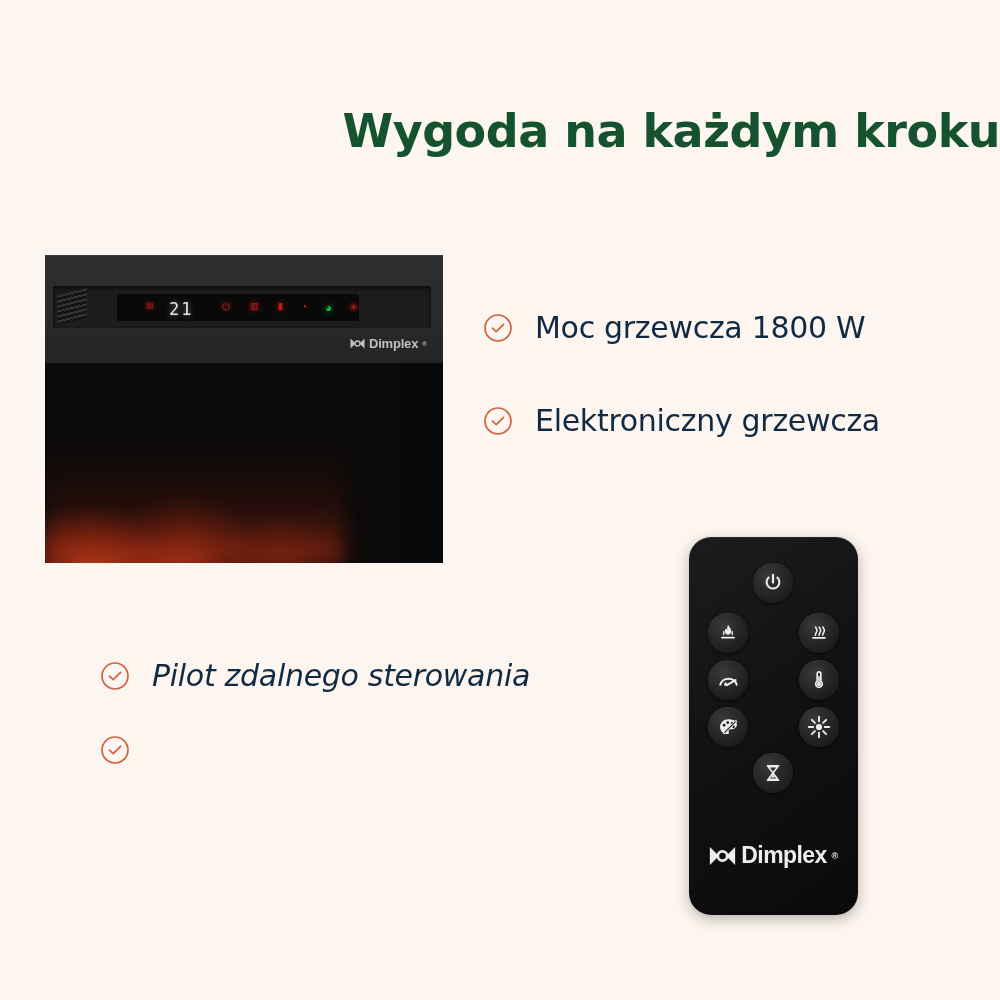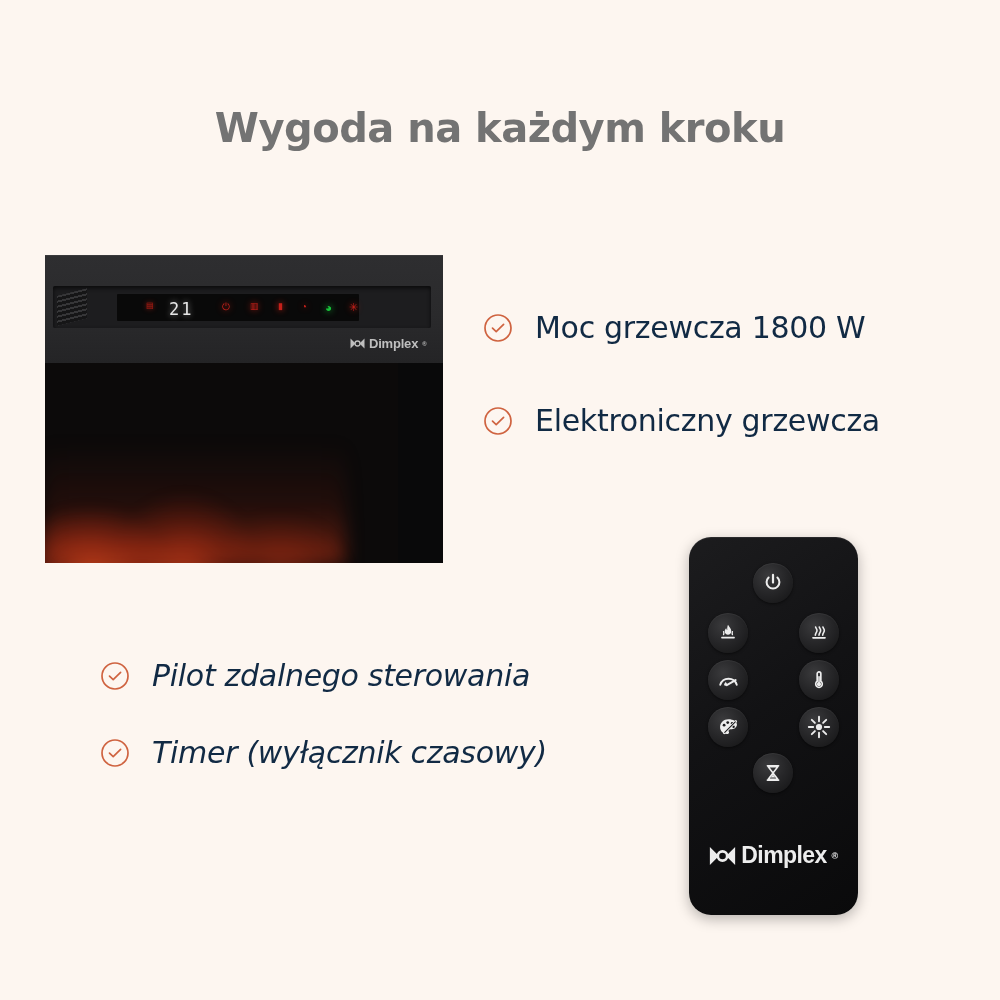--- a/index.html
+++ b/index.html
@@ -14,24 +14,24 @@
     overflow: hidden;
     position: relative;
   }
 
   
   .headline {
     position: absolute;
     left: 0;
     top: 105px;
     width: 1000px;
-    text-align: center;
-    font-size: 40px;
+    text-align: right;
+    font-size: 46px;
     font-weight: bold;
-    color: #737373;
+    color: #14532d;
     letter-spacing: -0.5px;
     line-height: 1.15;
     font-family: "DejaVu Sans", "Liberation Sans", sans-serif;
   }
 
   
   .fireplace {
     position: absolute;
     left: 45px;
     top: 255px;
@@ -346,21 +346,20 @@
     <span class="feature-text">Pilot zdalnego sterowania</span>
   </div>
 
   <div class="feature-row">
     <span class="check-circle">
       <svg width="30" height="30" viewBox="0 0 30 30">
         <circle cx="15" cy="15" r="13" fill="none" stroke="#cf6340" stroke-width="1.7"></circle>
         <path d="M9.5 15.2 L13.2 18.6 L20.6 11.4" fill="none" stroke="#cf6340" stroke-width="1.7" stroke-linecap="round" stroke-linejoin="round"></path>
       </svg>
     </span>
-    <span class="feature-text">Timer (wyłącznik czasowy)</span>
   </div>
 
 </div>
 
 <div class="remote">
 
   <div class="rm-btn rm-power">
     <span>
       <svg width="22" height="22" viewBox="0 0 24 24">
         <path d="M12 3.2 V11.5" stroke="#ededed" stroke-width="2.4" stroke-linecap="round" fill="none"></path>

